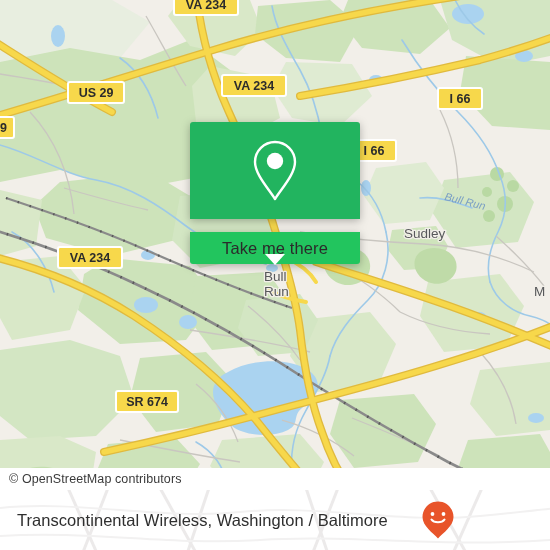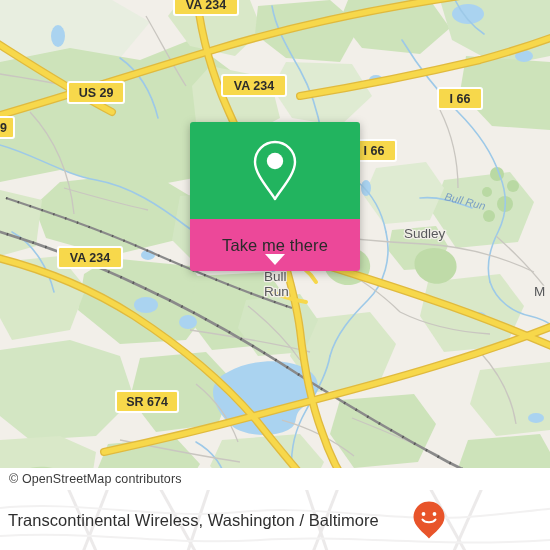--- a/index.html
+++ b/index.html
@@ -62,26 +62,27 @@
   }
   #popup-green {
     background: #22b45f;
     height: 97px;
     border-radius: 3px 3px 0 0;
     display: flex;
     align-items: center;
     justify-content: center;
   }
   #popup-white {
-    background: #ec4899;
-    height: 52px;
+    background: #22c55e;
+    height: 32px;
     border-radius: 0 0 3px 3px;
     display: flex;
     align-items: center;
     justify-content: center;
+    margin-top: 13px;
   }
   #popup-white span {
     font-size: 16.5px;
     color: #2b2b2b;
     letter-spacing: 0.1px;
     white-space: nowrap;
   }
   #popup-tail {
     position: absolute;
     left: 50%;
@@ -110,20 +111,21 @@
     opacity: 1;
   }
   #footer-inner {
     position: relative;
     width: 462px; height: 60px;
     display: flex;
     align-items: center;
     justify-content: space-between;
     padding: 0 16px 0 8px;
     box-sizing: border-box;
+    margin-left: 9px;
   }
   #footer-title {
     font-size: 16.5px;
     color: #2f2f2f;
     letter-spacing: 0.05px;
     white-space: nowrap;
   }
   #brand {
     display: flex;
     align-items: center;

